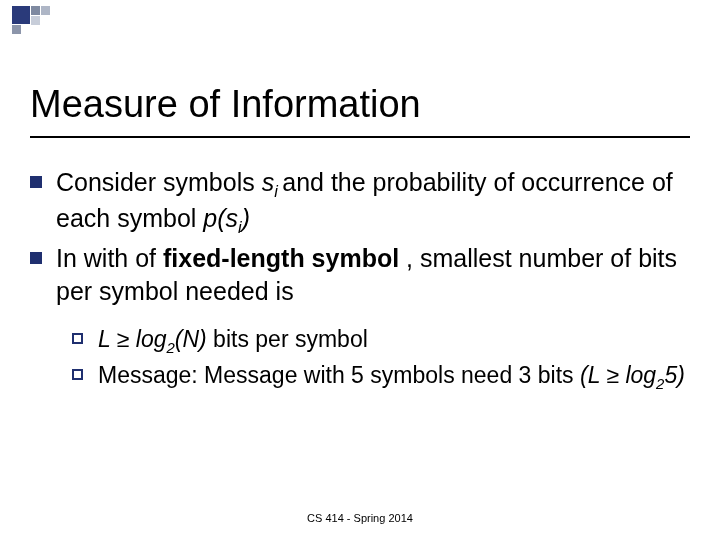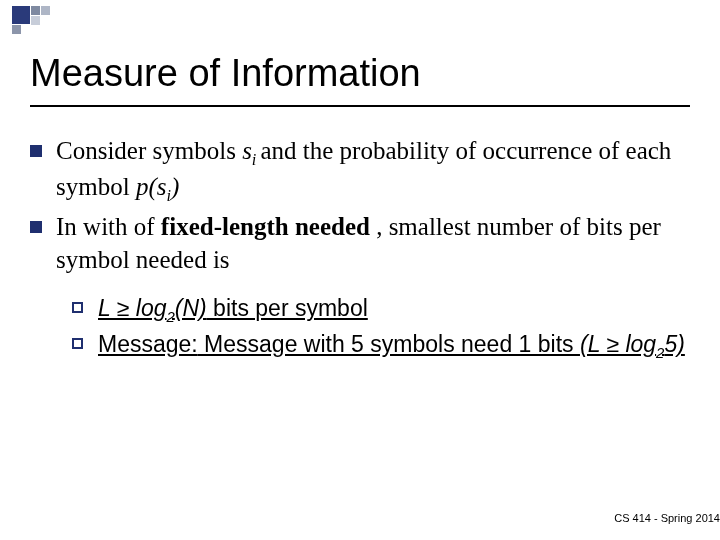--- a/index.html
+++ b/index.html
@@ -14,45 +14,44 @@
     top: 0; left: 0; right: 0; bottom: 0;
     padding: 52px 30px 20px 30px;
   }
   .title {
     font-size: 38px;
     font-weight: 400;
     color: #000;
     border-bottom: 2px solid #000;
     padding-bottom: 10px;
     margin-bottom: 28px;
+    margin-top: 31px;
   }
   .body {
     font-size: 25px;
     line-height: 1.3;
     color: #000;
   }
   .bullet-l1 {
     position: relative;
     padding-left: 26px;
     margin-bottom: 4px;
-    font-family: Liberation Serif, serif;
   }
   .bullet-l1 .marker {
     position: absolute;
     left: 0;
     top: 10px;
     width: 12px;
     height: 12px;
     background: #1f2f6f;
   }
   .sub {
     margin-top: 18px;
     margin-left: 42px;
     font-size: 23px;
-    text-decoration: underline;
   }
   .bullet-l2 {
     position: relative;
     padding-left: 26px;
     margin-bottom: 4px;
   }
   .bullet-l2 .marker {
     position: absolute;
     left: 0;
     top: 8px;
@@ -61,21 +60,21 @@
     border: 2px solid #1f2f6f;
     background: #fff;
   }
   .subscript { font-size: 0.65em; vertical-align: sub; }
   .italic { font-style: italic; }
   .footer {
     position: absolute;
     bottom: 16px;
     left: 0;
     width: 100%;
-    text-align: right;
+    text-align: center;
     font-size: 11px;
     color: #000;
   }
   .sq-cluster {
     position: absolute;
     top: 6px;
     left: 12px;
   }
   .sq-cluster div { position: absolute; }
   .c1 { width: 18px; height: 18px; background:#2a3a7a; left:0; top:0; }
@@ -101,33 +100,33 @@
 
   <div class="body">
 
     <div class="bullet-l1">
       <span class="marker"></span>
       <span>Consider symbols </span><span class="italic"><span>s</span><span class="subscript">i </span></span><span>and the probability of occurrence of each symbol </span><span class="italic"><span>p(s</span><span class="subscript">i</span><span>)</span></span>
     </div>
 
     <div class="bullet-l1">
       <span class="marker"></span>
-      <span>In with of </span><b>fixed-length needed </b><span>, smallest number of bits per symbol needed is</span>
+      <span>In with of </span><b>fixed-length symbol </b><span>, smallest number of bits per symbol needed is</span>
     </div>
 
     <div class="sub">
 
       <div class="bullet-l2">
         <span class="marker"></span>
         <span> </span><span class="italic"><span>L ≥ log</span><span class="subscript">2</span><span>(N)</span></span><span> bits per symbol</span>
       </div>
 
       <div class="bullet-l2">
         <span class="marker"></span>
-        <span>Message:</span><span> Message with 5 symbols need  1 bits </span><span class="italic"><span>(L ≥ log</span><span class="subscript">2</span><span>5)</span></span>
+        <span>Message:</span><span> Message with 5 symbols need  3 bits </span><span class="italic"><span>(L ≥ log</span><span class="subscript">2</span><span>5)</span></span>
       </div>
 
     </div>
 
   </div>
 
 </div>
 
 <div class="footer">CS 414 - Spring 2014</div>
 

